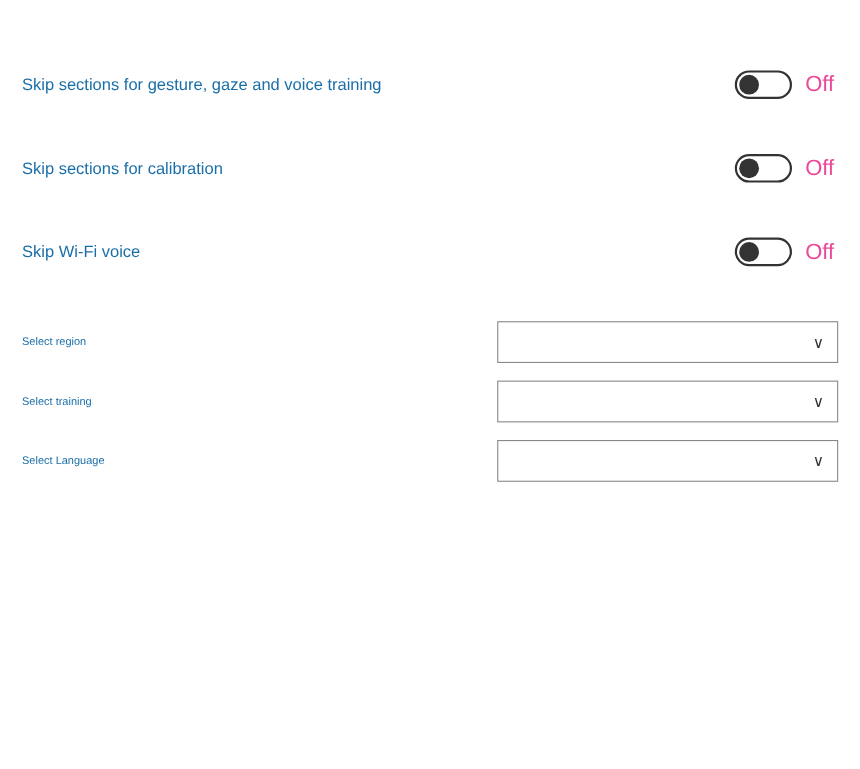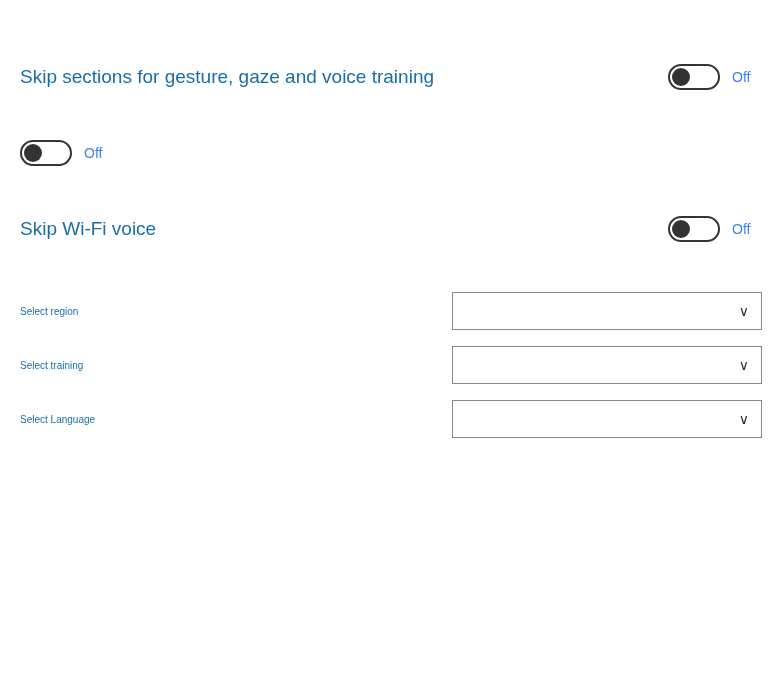--- a/index.html
+++ b/index.html
@@ -30,21 +30,21 @@
     }
 
     .setting-row {
       display: flex;
       align-items: center;
       justify-content: space-between;
       margin-bottom: 50px;
     }
 
     .setting-label {
-      font-size: 19px;
+      font-size: 15px;
       color: #1a6ea8;
     }
 
     .toggle-container {
       display: flex;
       align-items: center;
       gap: 12px;
     }
 
     .toggle {
@@ -63,22 +63,22 @@
       left: 2px;
       top: 50%;
       transform: translateY(-50%);
       width: 18px;
       height: 18px;
       background: #333333;
       border-radius: 50%;
     }
 
     .toggle-status {
-      font-size: 14px;
-      color: #3b82f6;
+      font-size: 20px;
+      color: #ec4899;
       min-width: 30px;
     }
 
     .dropdown-row {
       display: flex;
       align-items: center;
       justify-content: space-between;
       margin-bottom: 16px;
     }
 
@@ -115,20 +115,21 @@
     <div class="setting-row">
       <span class="setting-label">Skip sections for gesture, gaze and voice training</span>
       <div class="toggle-container">
         <div class="toggle">
           <div class="toggle-knob"></div>
         </div>
         <span class="toggle-status">Off</span>
       </div>
     </div>
     <div class="setting-row">
+      <span class="setting-label">Skip sections for calibration</span>
       <div class="toggle-container">
         <div class="toggle">
           <div class="toggle-knob"></div>
         </div>
         <span class="toggle-status">Off</span>
       </div>
     </div>
     <div class="setting-row">
       <span class="setting-label">Skip Wi-Fi voice</span>
       <div class="toggle-container">

